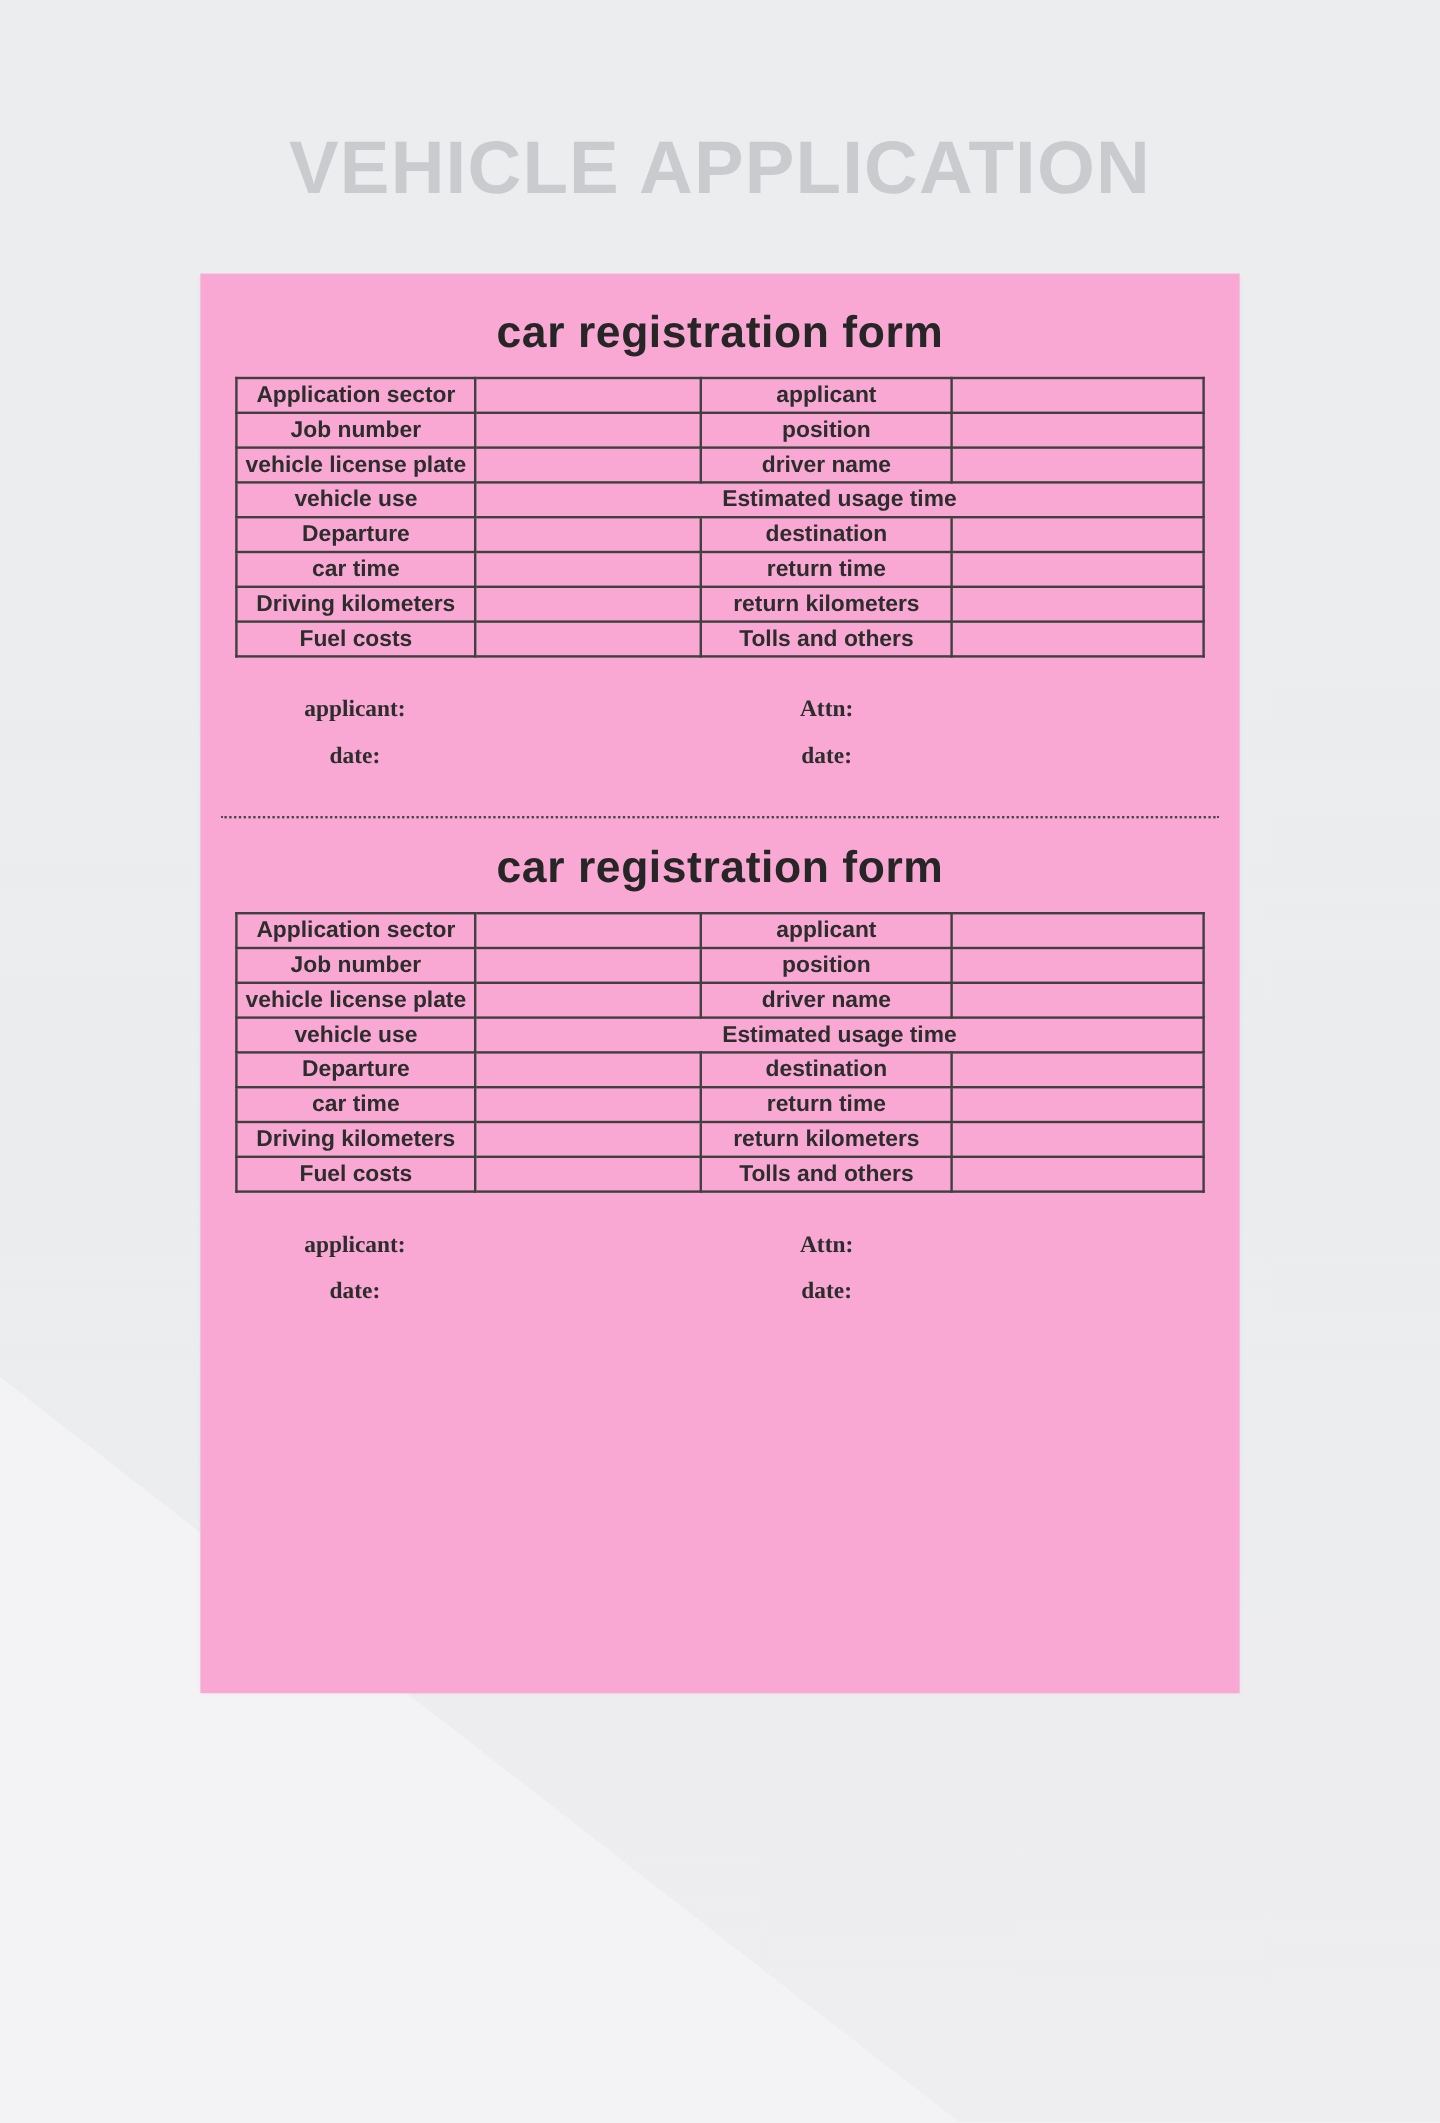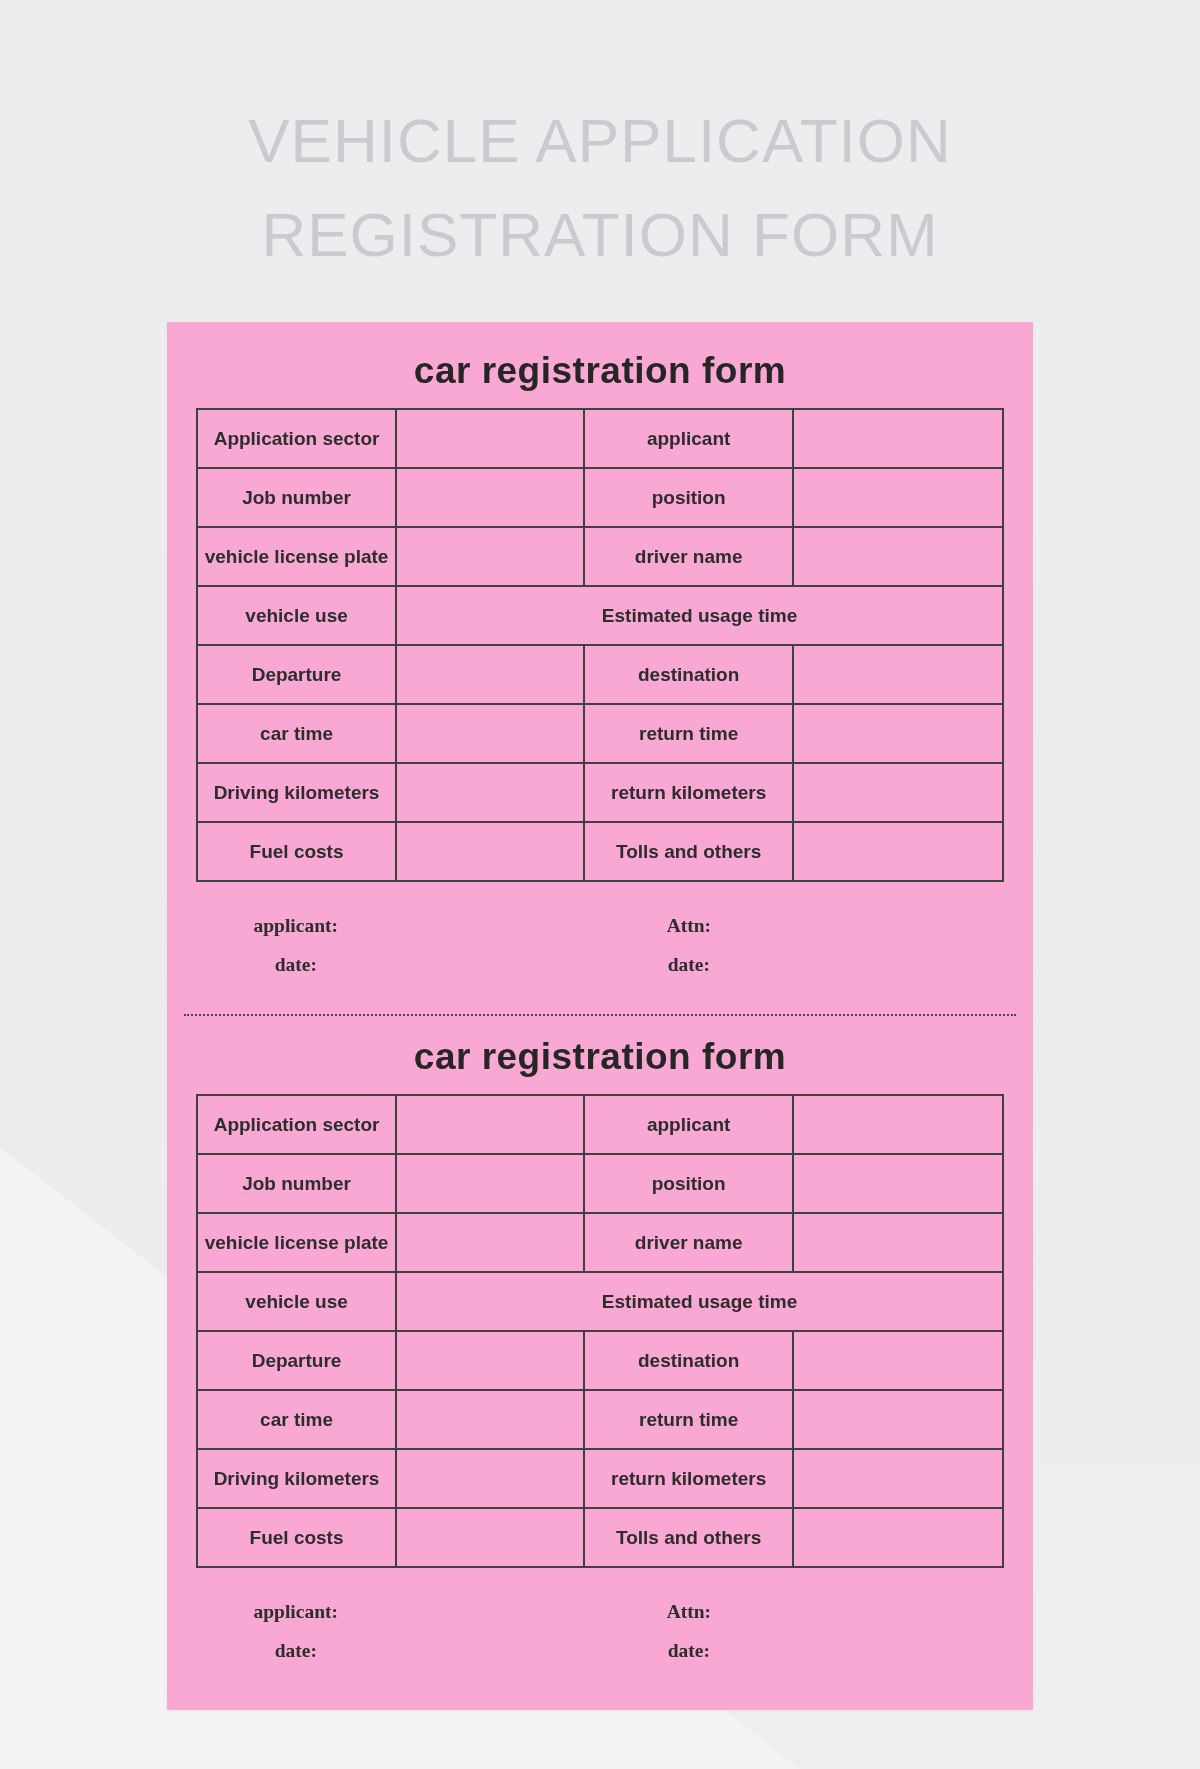--- a/index.html
+++ b/index.html
@@ -15,21 +15,21 @@
     width:800px; height:740px;
     background:#f3f3f5;
     clip-path:polygon(0 16%, 100% 100%, 0 100%);
     z-index:0;
   }
   .main-title {
     position:relative; z-index:1;
     margin-top:94px;
     text-align:center;
     font-size:62px;
-    font-weight:400;
+    font-weight:700;
     color:#c9cbce;
     line-height:1.52;
     letter-spacing:1px;
   }
   .card {
     position:relative; z-index:1;
     width:866px;
     min-height:1183px;
     margin:40px auto 0;
     background:#f9a8d4;
@@ -44,21 +44,21 @@
     padding:12px 0 16px;
     letter-spacing:0.5px;
   }
   table.reg {
     width:100%;
     border-collapse:collapse;
     table-layout:fixed;
   }
   table.reg td {
     border:2px solid #404040;
-    height:59px;
+    height:29px;
     text-align:center;
     vertical-align:middle;
     font-size:19px;
     font-weight:700;
     color:#2d2d2d;
     white-space:nowrap;
     padding:0 2px;
   }
   .sig {
     display:grid;
@@ -80,21 +80,20 @@
     margin:30px -12px 8px;
   }
 </style>
 </head>
 <body>
 
 <div class="bg-shape"></div>
 
 <h1 class="main-title">
   <div>VEHICLE APPLICATION</div>
-  <div>REGISTRATION FORM</div>
 </h1>
 
 <div class="card" id="card">
 
   <section id="form-section">
     <h2 class="form-title">car registration form</h2>
 
     <table class="reg">
       <colgroup>
         <col style="width:24.7%">

